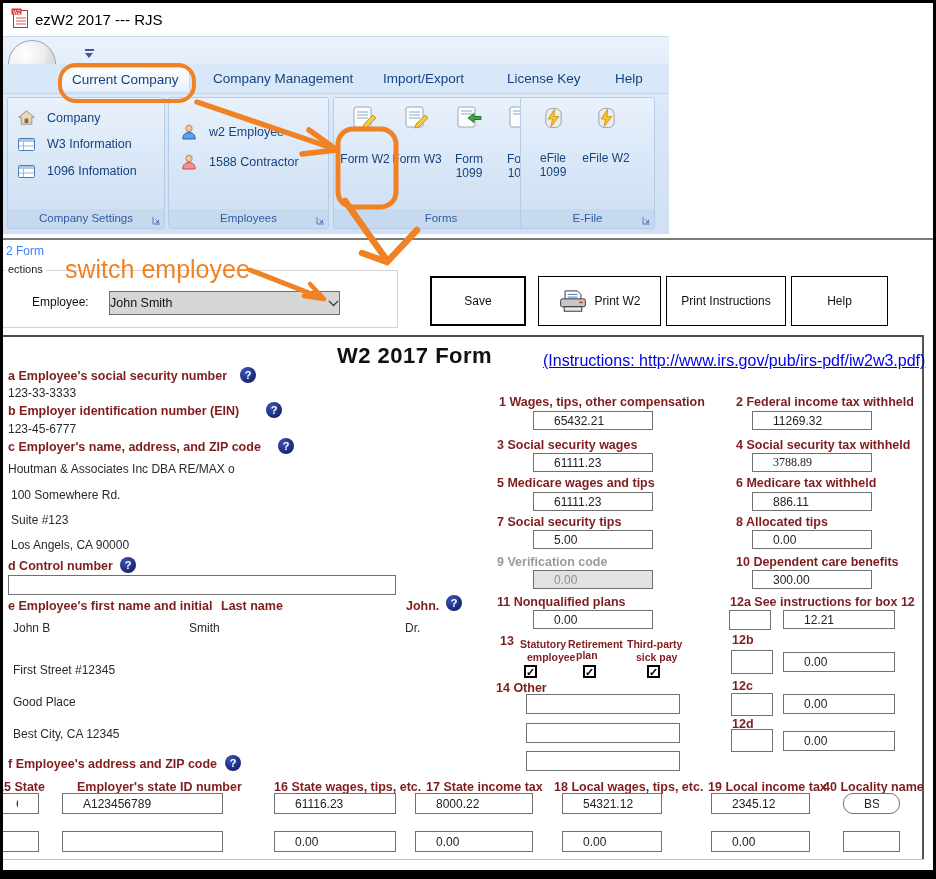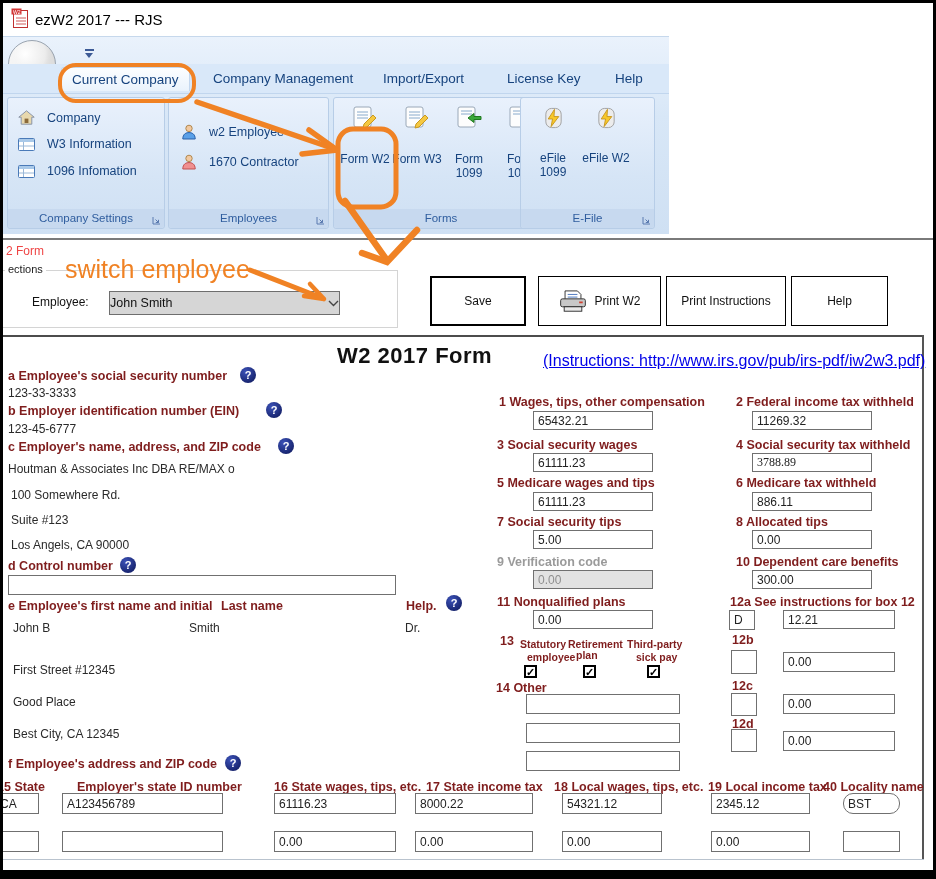--- a/index.html
+++ b/index.html
@@ -44,21 +44,21 @@
     font-size:11.5px; color:#2f5d9e; text-align:center; line-height:19px;
   }
   .launcher { position:absolute; right:3px; bottom:3px; }
   .ritem { position:absolute; display:flex; align-items:center; gap:12px; padding-left:10px; font-size:12.5px; color:#16437e; white-space:nowrap; cursor:default; }
   .bigitem { position:absolute; width:50px; text-align:center; cursor:default; }
   .bigitem .bilabel { margin-top:22px; font-size:12px; color:#16437e; line-height:1.2; }
   .bigitem svg { display:block; margin:0 auto; }
 
   
   .hline1 { position:absolute; left:0; top:235px; width:930px; height:2px; background:#7a7a7a; }
-  .formtab { position:absolute; left:3px; top:241px; font-size:12px; color:#ef4444; }
+  .formtab { position:absolute; left:3px; top:241px; font-size:12px; color:#3b82f6; }
   .selbox { position:absolute; left:-10px; top:267px; width:405px; height:58px; border:1px solid #d4d4d4; }
   .sellabel { position:absolute; left:2px; top:260px; font-size:11px; color:#222; background:#fff; padding:0 3px; }
   .emplabel { position:absolute; left:29px; top:292px; font-size:12px; color:#111; }
   .combo {
     position:absolute; left:106px; top:288px; width:231px; height:24px;
     background:#d6d6d6; border:1px solid #6e6e6e;
     display:flex; align-items:center; padding:0 0; font-size:12.5px; color:#111; cursor:default;
   }
   .combo .ctext { flex:1; }
   .wbtn {
@@ -71,21 +71,21 @@
   .vline  { position:absolute; left:919px; top:332px; width:2px; height:525px; background:#555; }
   .hline3 { position:absolute; left:0; top:856px; width:921px; height:1px; background:#b9c3ce; }
 
   
   .w2title { position:absolute; left:334px; top:340px; font-size:22px; font-weight:bold; color:#111; letter-spacing:.5px; }
   .w2link  { position:absolute; left:540px; top:349px; font-size:16px; color:#0000e8; text-decoration:underline; cursor:pointer; white-space:nowrap; }
   .lbl { position:absolute; font-size:12.5px; font-weight:bold; color:#7f1d1d; white-space:nowrap; }
   .lbl.sm { font-size:10.5px; }
   .lbl.gray { color:#9a9a9a; }
   .val { position:absolute; font-size:12px; color:#2a2a2a; white-space:nowrap; }
-  .inp { position:absolute; border:1px solid #707070; background:#fff; font-family:"Liberation Sans",sans-serif; font-size:12px; color:#222; padding:1px 4px; }
+  .inp { position:absolute; border:1px solid #707070; background:#fff; font-family:"Liberation Sans",sans-serif; font-size:12px; color:#222; padding:1px 20px; }
   .inp:disabled { background:#e2e2e2; color:#8f8f8f; }
   .qicon {
     position:absolute; width:16px; height:16px; border-radius:50%;
     background:radial-gradient(circle at 35% 30%, #3c52b8, #17246e 75%);
     color:#fff; font-size:11px; font-weight:bold; text-align:center; line-height:16px; cursor:pointer;
   }
   .cbox { position:absolute; width:13px; height:13px; border:2px solid #000; background:#fff; font-size:11px; font-weight:bold; line-height:10px; text-align:center; color:#000; cursor:pointer; }
 
   
   .anno-overlay { position:absolute; left:0; top:0; width:930px; height:867px; pointer-events:none; z-index:60; }
@@ -162,21 +162,21 @@
             <circle cx="8" cy="4.4" r="3.2" fill="#f2c9a0" stroke="#b08850"></circle>
             <path d="M1.8 15 C1.8 10 5 8.6 8 8.6 C11 8.6 14.2 10 14.2 15 Z" fill="#5aa0e8" stroke="#2a60a8"></path>
           </svg>
         <span>w2 Employee</span>
       </div>
       <div class="ritem" style="left:2px;top:56px;">
         <svg width="16" height="16" viewBox="0 0 16 16">
             <circle cx="8" cy="4.4" r="3.2" fill="#f2c9a0" stroke="#b08850"></circle>
             <path d="M1.8 15 C1.8 10 5 8.6 8 8.6 C11 8.6 14.2 10 14.2 15 Z" fill="#f09090" stroke="#c05050"></path>
           </svg>
-        <span>1670 Contractor</span>
+        <span>1588 Contractor</span>
       </div>
       <div class="gfooter">Employees</div>
       <svg class="launcher" width="9" height="9" viewBox="0 0 9 9">
           <path d="M1 1 L1 8 L8 8" stroke="#5a7ab0" fill="none"></path>
           <path d="M3.5 3.5 L6.5 6.5 M6.5 3.8 L6.5 6.5 L3.8 6.5" stroke="#5a7ab0" fill="none"></path>
         </svg>
     </div>
 
     <div class="rgroup" style="left:330px;width:216px;">
       <div class="bigitem" style="left:6px;top:8px;">
@@ -296,21 +296,21 @@
   <div class="val" style="left:8px;top:485px;">100 Somewhere Rd.</div>
   <div class="val" style="left:8px;top:510px;">Suite #123</div>
   <div class="val" style="left:8px;top:535px;">Los Angels, CA 90000</div>
 
   <div class="lbl" style="left:5px;top:556px;">d Control number</div>
   <div class="qicon" style="left:117px;top:554px;">?</div>
   <input class="inp" style="left: 5px; top: 572px; width: 388px; height: 20px;" value="">
 
   <div class="lbl" style="left:5px;top:596px;">e Employee's first name and initial</div>
   <div class="lbl" style="left:218px;top:596px;">Last name</div>
-  <div class="lbl" style="left:403px;top:596px;">Help.</div>
+  <div class="lbl" style="left:403px;top:596px;">John.</div>
   <div class="qicon" style="left:443px;top:592px;">?</div>
   <div class="val" style="left:10px;top:618px;">John B</div>
   <div class="val" style="left:186px;top:618px;">Smith</div>
   <div class="val" style="left:402px;top:618px;">Dr.</div>
 
   <div class="val" style="left:10px;top:660px;">First Street #12345</div>
   <div class="val" style="left:10px;top:692px;">Good Place</div>
   <div class="val" style="left:10px;top:724px;">Best City, CA 12345</div>
 
   <div class="lbl" style="left:5px;top:754px;">f Employee's address and ZIP code</div>

